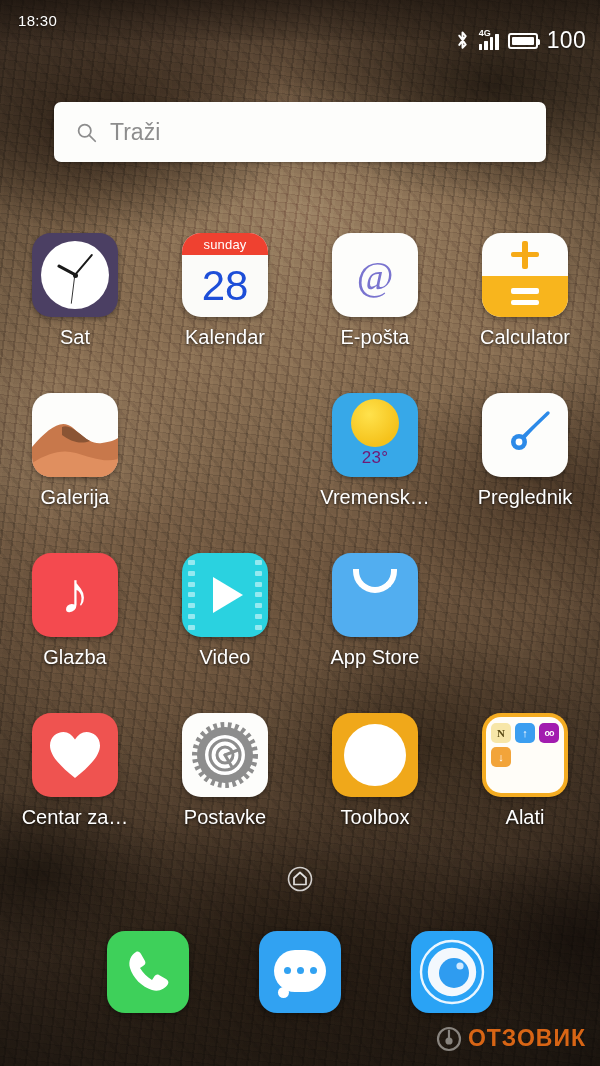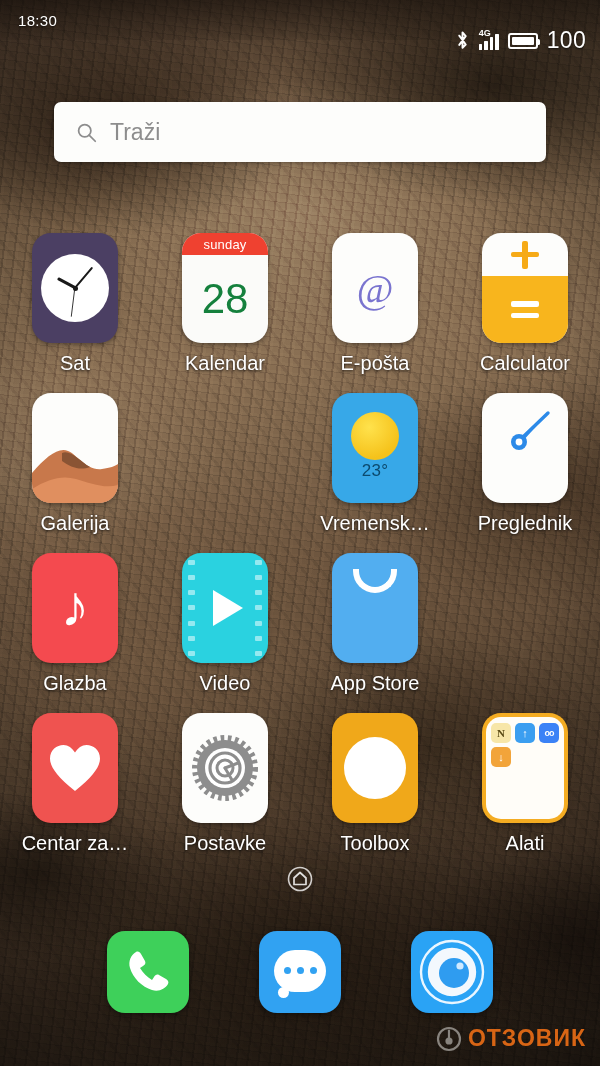--- a/index.html
+++ b/index.html
@@ -74,21 +74,21 @@
   }
   #searchbar .q{ width:21px; height:21px; margin-right:13px; flex:none; }
   #search-text{ font-size:23px; color:#8d8d8d; }
 
   
   #grid{ position:absolute; top:233px; left:0; width:600px; z-index:10; }
   .row{ display:flex; height:160px; }
   .cell{ width:150px; display:flex; flex-direction:column; align-items:center; }
   .cell.empty{ visibility:hidden; }
   .icon{
-    width:86px; height:110px; border-radius:19px;
+    width:86px; height:84px; border-radius:19px;
     position:relative; overflow:hidden;
     box-shadow:0 2px 5px rgba(0,0,0,.35);
     flex:none;
   }
   .label{
     margin-top:9px; font-size:20px; color:#fff; white-space:nowrap;
     text-shadow:0 1px 3px rgba(0,0,0,.85);
   }
 
   
@@ -96,21 +96,21 @@
   .ic-clock .face{ width:68px; height:68px; border-radius:50%; background:#fff; position:relative;}
   .ic-clock .hand{ position:absolute; background:#1a1a1a; transform-origin:bottom center; border-radius:1px;}
   .ic-clock .hh{ width:2.6px; height:20px; left:calc(50% - 1.3px); top:calc(50% - 20px); transform:rotate(-62deg);}
   .ic-clock .mh{ width:2.2px; height:27px; left:calc(50% - 1.1px); top:calc(50% - 27px); transform:rotate(40deg);}
   .ic-clock .sh{ width:1.3px; height:29px; left:calc(50% - .65px); top:calc(50% - 29px); transform:rotate(187deg); background:#333;}
   .ic-clock .pin{ position:absolute; width:5px; height:5px; border-radius:50%; background:#1a1a1a; left:calc(50% - 2.5px); top:calc(50% - 2.5px);}
 
   
   .ic-cal{ background:#fbfbf9; display:flex; flex-direction:column;}
   .ic-cal .hdr{ height:22px; background:#ef4130; color:#fff; font-size:13px; display:flex; align-items:center; justify-content:center; letter-spacing:.2px;}
-  .ic-cal .day{ flex:1; display:flex; align-items:center; justify-content:center; font-size:42px; color:#15803d; font-weight:300; line-height:1;}
+  .ic-cal .day{ flex:1; display:flex; align-items:center; justify-content:center; font-size:42px; color:#1d4ed8; font-weight:300; line-height:1;}
 
   
   .ic-mail{ background:#fdfdfb; display:flex; align-items:center; justify-content:center;}
   .ic-mail .at{ font-size:40px; color:#7a74cf; font-family:"Liberation Serif", serif; font-style:italic;}
 
   
   .ic-calc{ background:#fdfdfb; display:flex; flex-direction:column;}
   .ic-calc .top{ height:43px; display:flex; align-items:center; justify-content:center;}
   .ic-calc .bot{ flex:1; background:#f8b51d; display:flex; align-items:center; justify-content:center;}
   .ic-calc .plus{ position:relative; width:28px; height:28px;}
@@ -121,21 +121,21 @@
   .ic-calc .eq i{ display:block; height:5.5px; background:#fff; border-radius:2px;}
   .ic-calc .eq i:first-child{ margin-bottom:6px;}
 
   
   .ic-gal{ background:#fdfdfb; }
   .ic-gal svg{ position:absolute; bottom:0; left:0; width:86px; height:86px;}
 
   
   .ic-weather{ background:#37a8e8; display:flex; flex-direction:column; align-items:center; justify-content:center; padding-bottom:4px;}
   .ic-weather .sun{ width:48px; height:48px; border-radius:50%; background:radial-gradient(circle at 38% 32%, #ffe24c, #f5c21b 70%);}
-  .ic-weather .temp{ margin-top:1px; color:#0c4a6e; font-size:17px; letter-spacing:.3px;}
+  .ic-weather .temp{ margin-top:1px; color:#701a75; font-size:17px; letter-spacing:.3px;}
 
   
   .ic-compass{ background:#fdfdfb; }
   .ic-compass svg{ position:absolute; inset:0;}
 
   
   .ic-music{ background:#f44a4f; display:flex; align-items:center; justify-content:center;}
   .ic-music .note{ color:#fff; font-size:58px; line-height:1; margin-top:-4px;}
 
   
@@ -169,21 +169,21 @@
   .ic-toolbox .key{ position:relative; width:13px;}
   .ic-toolbox .key .hd{ width:13px; height:13px; border-radius:50%; background:#f0a81a;}
   .ic-toolbox .key .st{ width:7px; height:18px; background:#f0a81a; margin:-2px auto 0; border-radius:0 0 2px 2px;}
 
   
   .ic-folder{ background:#f4ac22; padding:4px; }
   .ic-folder .inner{ width:100%; height:100%; background:#fffdf8; border-radius:15px; padding:6px 5px; display:flex; flex-wrap:wrap; align-content:flex-start; gap:4px;}
   .mini{ width:20px; height:20px; border-radius:5px; display:flex; align-items:center; justify-content:center; font-size:11px; color:#fff; font-weight:bold; flex:none;}
   .m-n{ background:#f7e6a8; color:#5a4a14; font-family:"Liberation Serif", serif;}
   .m-up{ background:#3b9ef0;}
-  .m-bin{ background:#3b82f6; font-size:9px; letter-spacing:-1px;}
+  .m-bin{ background:#a21caf; font-size:9px; letter-spacing:-1px;}
   .m-dn{ background:#f2a43a;}
 
   
   #page-indicator{
     position:absolute; top:866px; left:calc(50% - 13px);
     width:26px; height:26px; z-index:10;
   }
 
   
   #dock{

